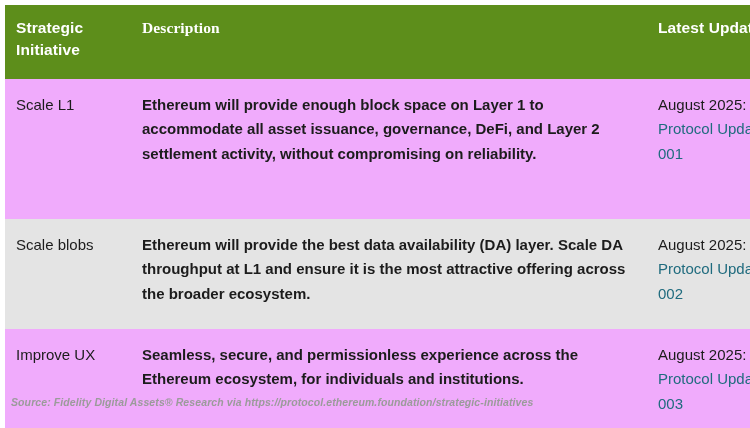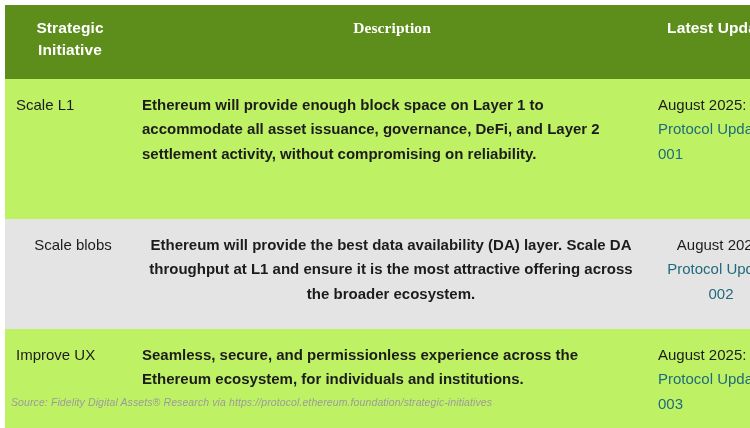--- a/index.html
+++ b/index.html
@@ -38,21 +38,21 @@
 
   
   thead tr {
     background: #5d8e1b;
   }
   thead th {
     background: #5d8e1b;
     color: #ffffff;
     font-size: 15.5px;
     font-weight: bold;
-    text-align: center;
+    text-align: left;
     vertical-align: top;
     padding: 12px 10px 18px 10px;
     line-height: 1.42;
     letter-spacing: 0.1px;
   }
   th.col-initiative { width: 108px; padding-left: 11px; }
   th.col-description { width: 500px; padding-left: 8px; font-family: Liberation Serif, serif; }
   th.col-update { width: 122px; padding-left: 6px; }
 
   
@@ -61,42 +61,42 @@
     color: #1c1c1c;
     vertical-align: top;
     line-height: 1.62;
     padding: 14px 10px 16px 10px;
     border: none;
   }
   tbody tr.row-alt td {
     background: #e4e4e4;
   }
   tbody tr.row-plain td {
-    background: #bef264;
+    background: #f0abfc;
   }
 
   td.col-initiative {
     width: 108px;
     padding-left: 11px;
     padding-right: 4px;
   }
   td.col-description {
     width: 500px;
     padding-left: 8px;
     padding-right: 12px;
     font-weight: bold;
   }
   td.col-update {
     width: 122px;
     padding-left: 6px;
     padding-right: 6px;
   }
 
   .row-1 td { height: 110px; }
-  .row-2 td { height: 80px; text-align: center; }
+  .row-2 td { height: 80px; }
   .row-3 td { height: 86px; }
 
   .update-date {
     color: #1c1c1c;
     display: block;
   }
   .update-link {
     color: #1f6b7e;
     text-decoration: none;
     display: block;
@@ -106,20 +106,21 @@
   
   .source-note {
     position: absolute;
     left: 11px;
     top: 396px;
     font-size: 10.5px;
     font-style: italic;
     color: #9b9b9b;
     letter-spacing: 0.1px;
     white-space: nowrap;
+    font-weight: bold;
   }
 </style>
 </head>
 <body>
 
 <div class="page">
 
   <div class="table-wrap">
     <table class="initiatives">
       <thead>

